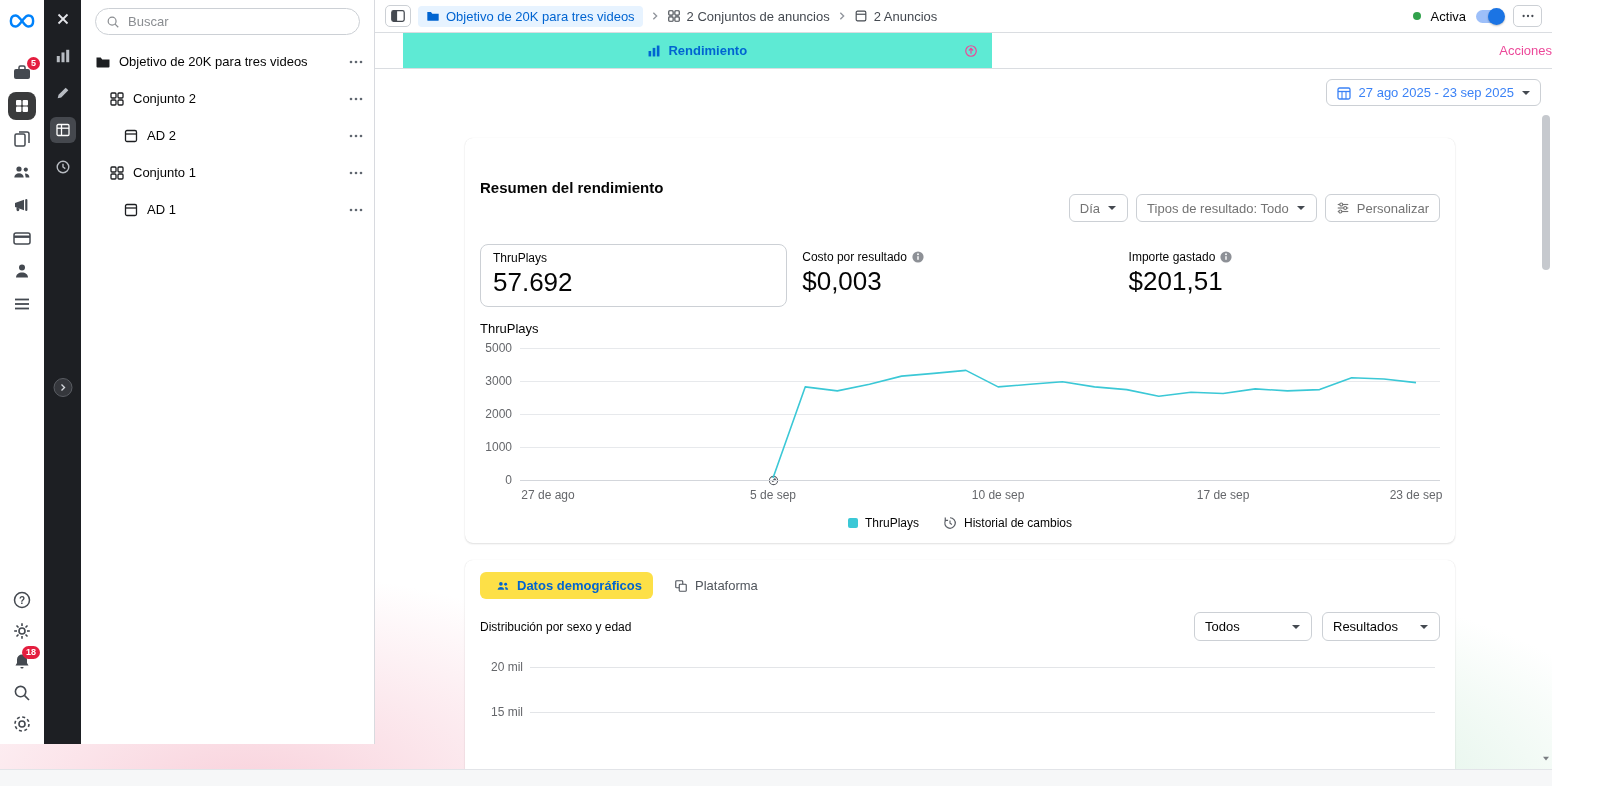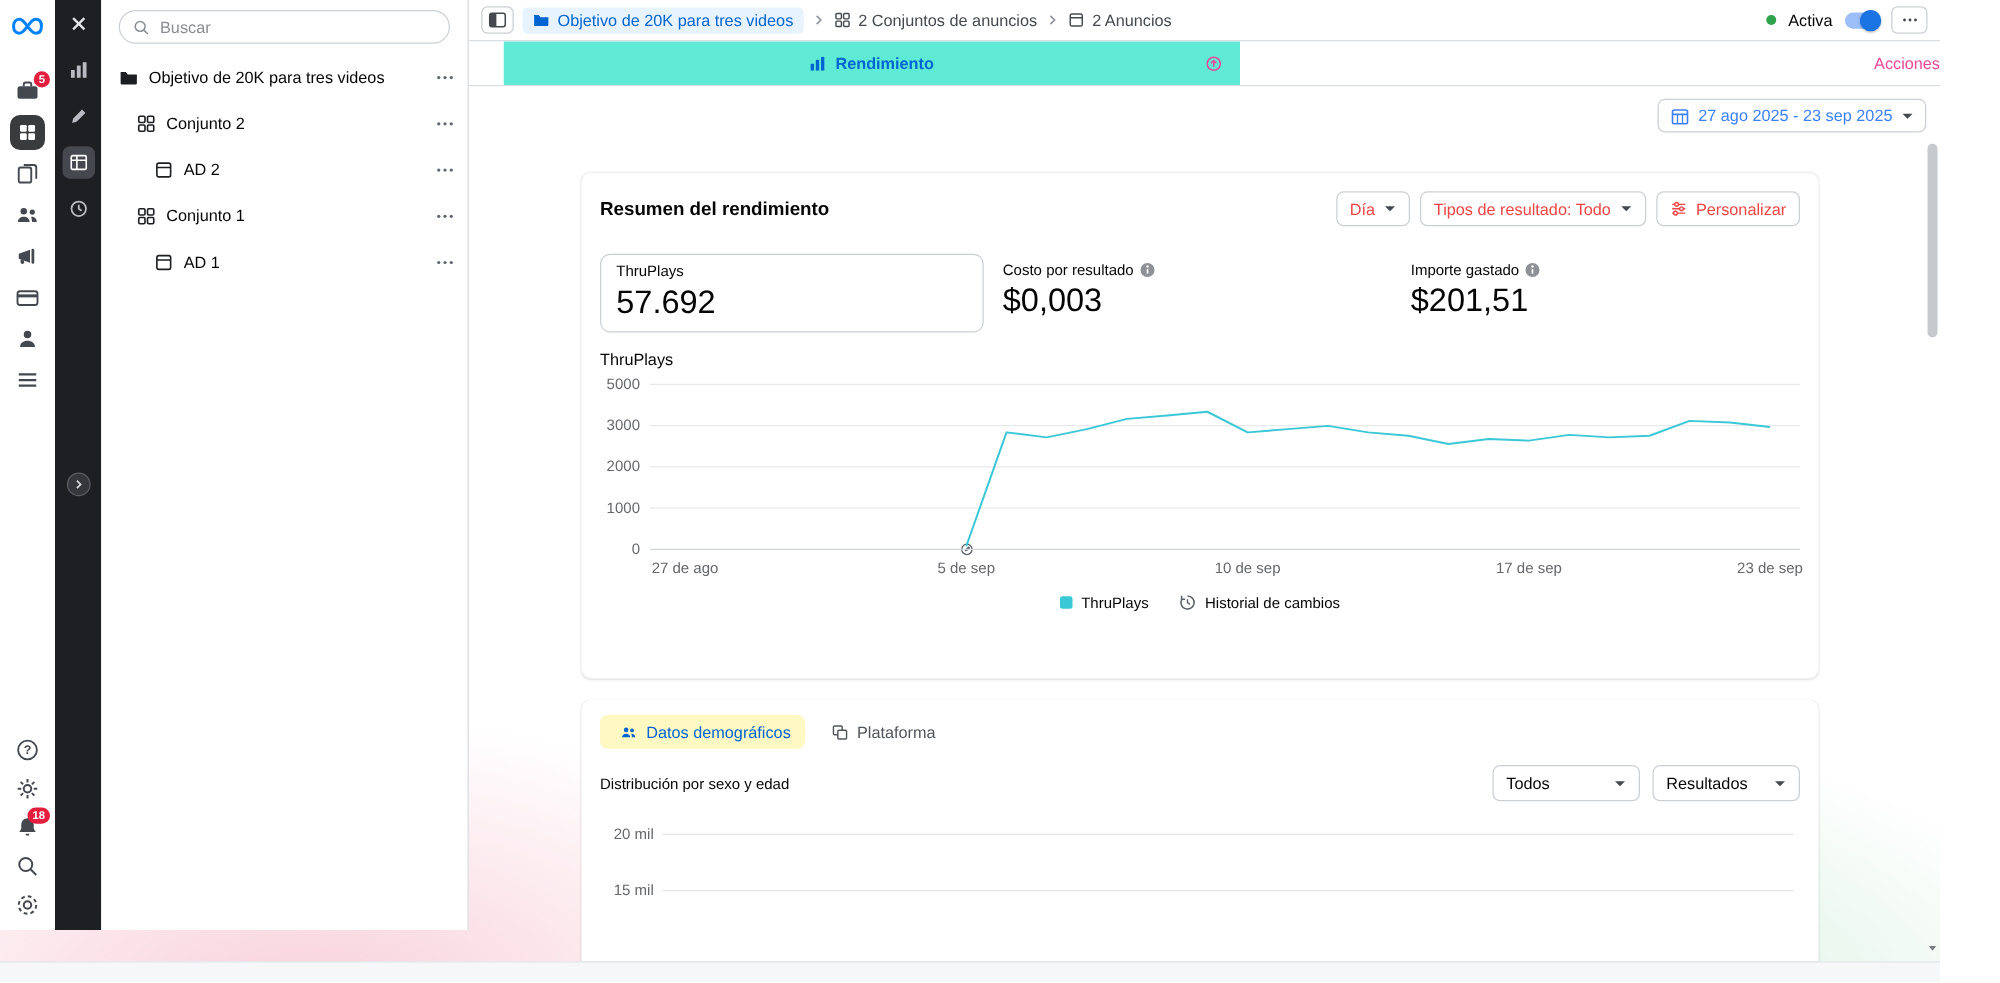--- a/index.html
+++ b/index.html
@@ -63,21 +63,21 @@
 
   .date-btn { position:absolute; top:79px; right:11px; height:27px; background:#fff; border:1px solid #ccd0d5; border-radius:6px;
     display:flex; align-items:center; gap:7px; padding:0 9px; font-size:13px; color:#3b82f6; z-index:3; }
   .caret { width:10px; height:10px; color:#444950; }
 
   .card { position:absolute; background:#fff; border-radius:8px; box-shadow:0 1px 2px rgba(0,0,0,.12), 0 0 1px rgba(0,0,0,.1); }
   .perf-card { left:90px; top:138px; width:990px; height:405px; padding:15px; }
   .card-header { display:flex; align-items:center; }
   .card-title { font-size:15px; font-weight:700; }
   .hdr-controls { margin-left:auto; display:flex; gap:8px; }
-  .btn { height:28px; border:1px solid #ccd0d5; border-radius:6px; background:#fff; display:inline-flex; align-items:center; gap:7px; padding:0 10px; font-size:13px; color:#ef4444; }
+  .btn { height:28px; border:1px solid #ccd0d5; border-radius:6px; background:#fff; display:inline-flex; align-items:center; gap:7px; padding:0 10px; font-size:13px; color:#737373;margin-top:41px; }
 
   .metrics-row { margin-top:22px; display:flex; align-items:flex-start; }
   .metric-box { width:315px; border:1px solid #ccd0d5; border-radius:8px; padding:6px 12px 8px; }
   .metric { width:320px; padding-top:6px; margin-left:15px; }
   .metric-label { font-size:12px; color:#050505; display:flex; align-items:center; gap:5px; }
   .metric-value { font-size:26px; margin-top:2px; color:#050505; }
   .info-ic { width:12px; height:12px; }
 
   .chart-title { margin-top:14px; font-size:13px; font-weight:500; }
   .chart-wrap { margin-left:40px; width:920px; }
@@ -91,21 +91,21 @@
   .xtick { position:absolute; transform:translateX(-50%); font-size:12px; color:#65676b; white-space:nowrap; top:2px; }
   .chg-marker { position:absolute; bottom:-7px; transform:translateX(-50%); width:14px; height:14px; background:#fff; border-radius:50%;
     color:#5b5f66; display:flex; align-items:center; justify-content:center; }
   .legend { margin-top:12px; display:flex; justify-content:center; align-items:center; gap:24px; font-size:12px; color:#050505; }
   .legend-item { display:flex; align-items:center; gap:7px; }
   .swatch { width:10px; height:10px; border-radius:2px; background:#3bc8d6; }
 
   .demo-card { left:90px; top:560px; width:990px; height:209px; padding:12px 15px; border-radius:8px 8px 0 0; overflow:hidden; }
   .demo-tabs { display:flex; gap:10px; }
   .pill { height:27px; display:inline-flex; align-items:center; gap:7px; padding:0 11px; border-radius:6px; font-size:13px; color:#50555c; }
-  .pill.sel { background:#fef9c3; color:#0064d1; font-weight:400;padding-left:16px; }
+  .pill.sel { background:#fde047; color:#0064d1; font-weight:700;padding-left:16px; }
   .demo-hdr { margin-top:13px; display:flex; align-items:center; }
   .demo-title { font-size:12px; font-weight:400; }
   .demo-filters { margin-left:auto; display:flex; gap:10px; }
   .dd { height:29px; min-width:118px; border:1px solid #ccd0d5; border-radius:6px; background:#fff; display:inline-flex; align-items:center; padding:0 10px; font-size:13px; gap:16px; }
   .dd .caret { margin-left:auto; }
   .dgl { position:absolute; left:65px; width:905px; height:1px; background:#e3e5e8; }
   .dglab { position:absolute; width:46px; text-align:right; font-size:12px; color:#65676b; left:12px; }
 
   
   .vscroll { position:absolute; left:1541px; top:107px; width:10px; height:646px; z-index:6; }

